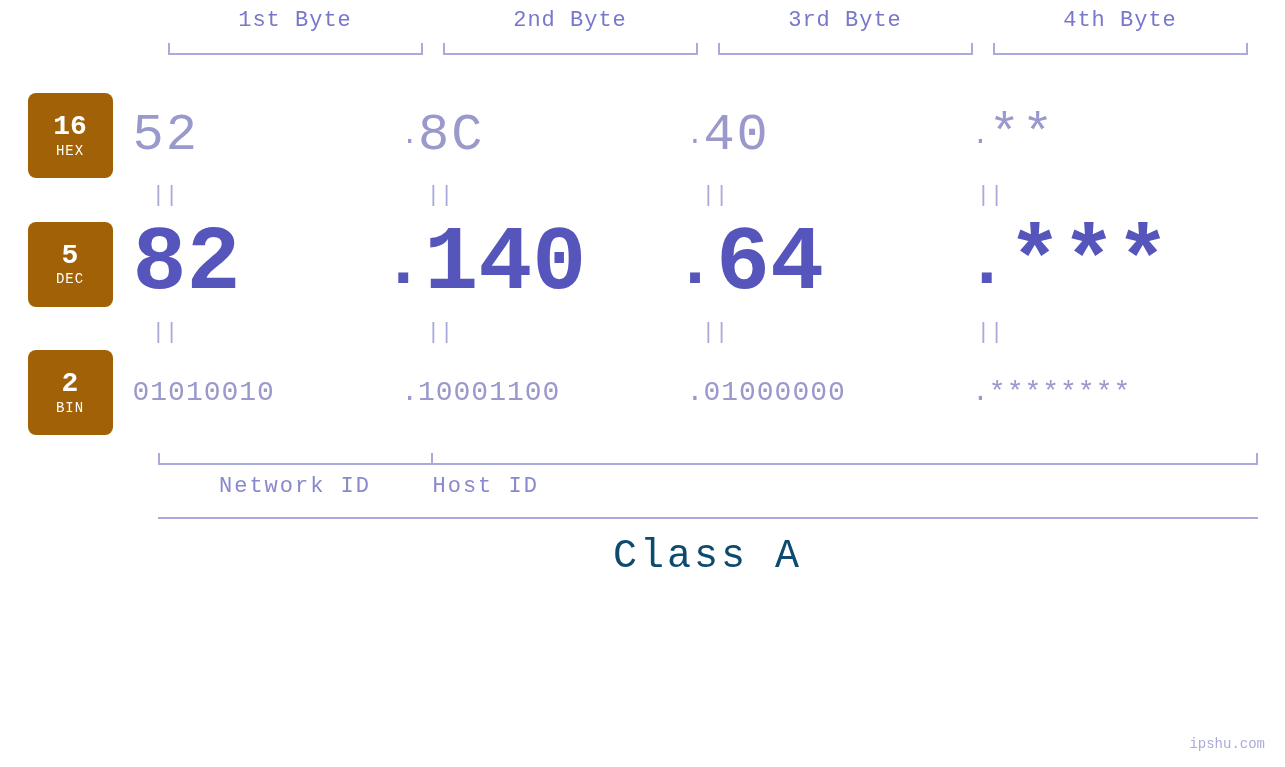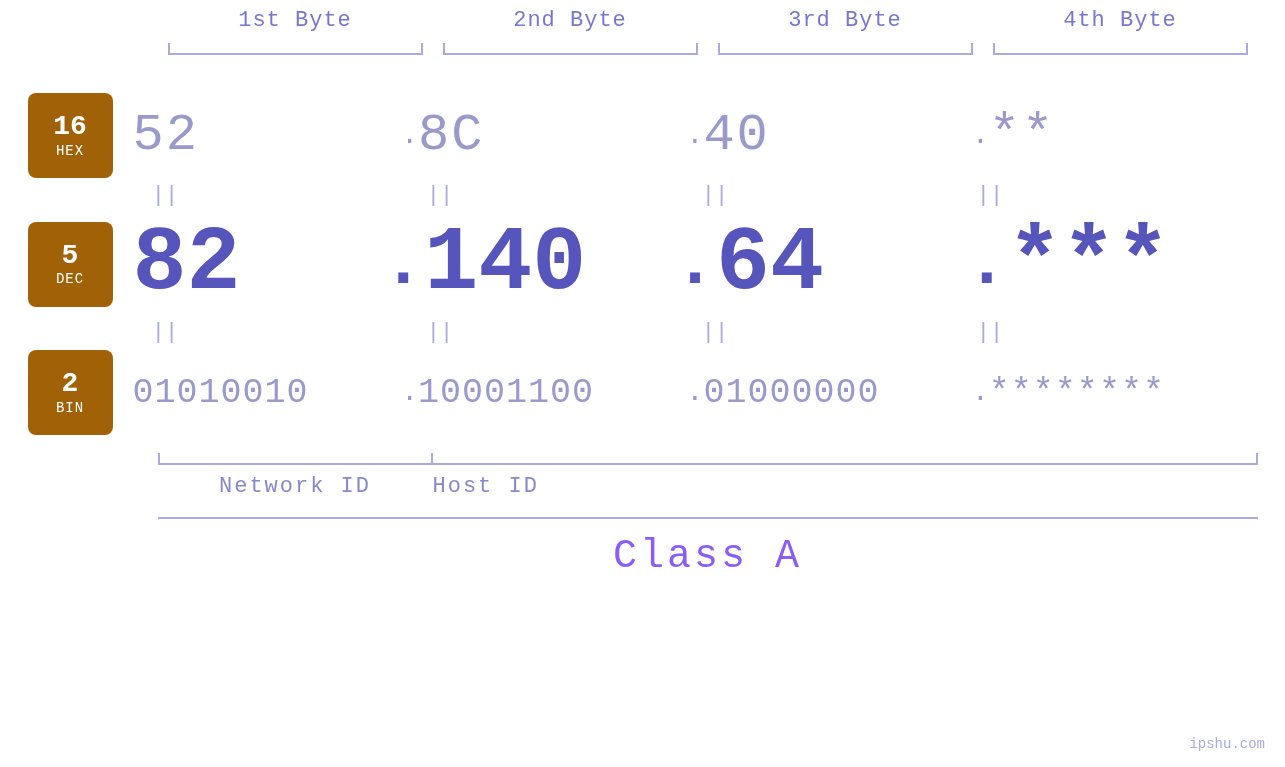--- a/index.html
+++ b/index.html
@@ -149,21 +149,21 @@
     
     .dec-value {
       font-size: 90px;
       color: #5555bb;
       font-weight: bold;
       font-family: 'Courier New', Courier, monospace;
     }
 
     
     .bin-value {
-      font-size: 35px;
+      font-size: 28px;
       color: #9999cc;
       font-family: 'Courier New', Courier, monospace;
       letter-spacing: 1px;
     }
 
     
     .equals-row {
       display: flex;
       width: 1100px;
       margin-left: 130px;
@@ -262,21 +262,21 @@
 
     .bottom-full-line {
       width: 100%;
       height: 2px;
       background: #aaaadd;
     }
 
     .class-label {
       text-align: center;
       font-size: 40px;
-      color: #8b5cf6;
+      color: #0c4a6e;
       font-family: 'Courier New', Courier, monospace;
       letter-spacing: 3px;
       margin-top: 15px;
     }
 
     
     .watermark {
       position: absolute;
       bottom: 15px;
       right: 20px;

